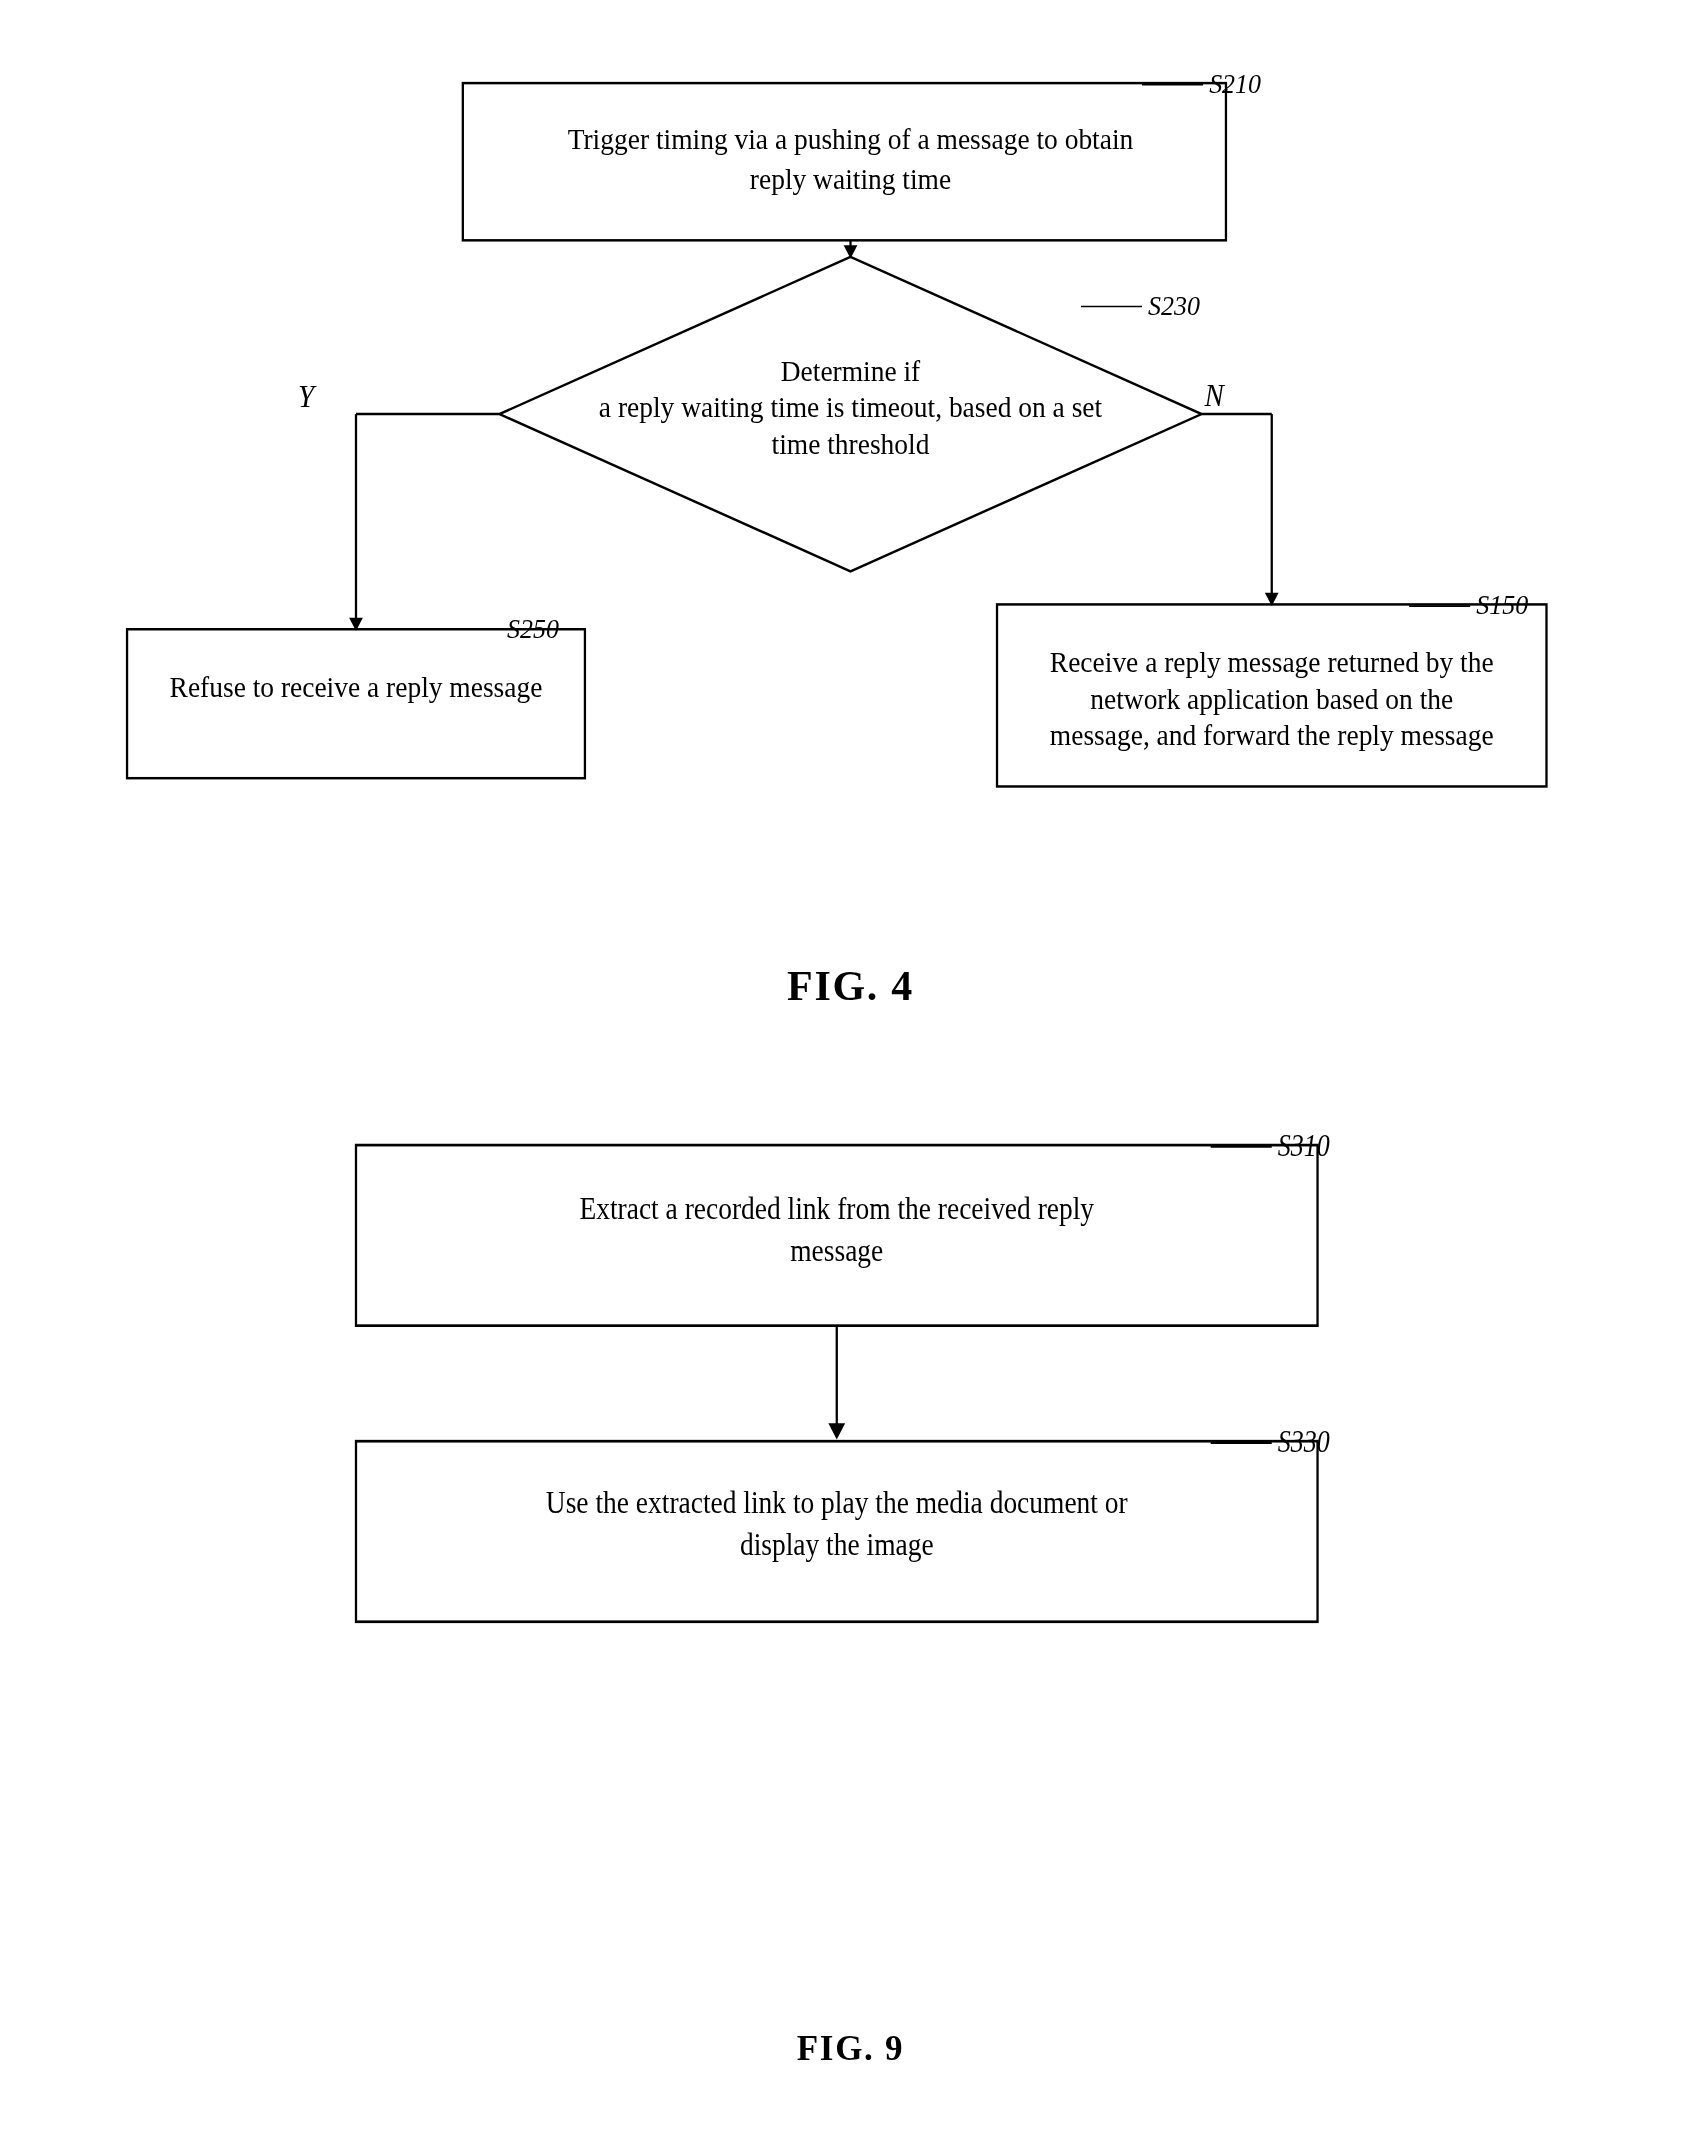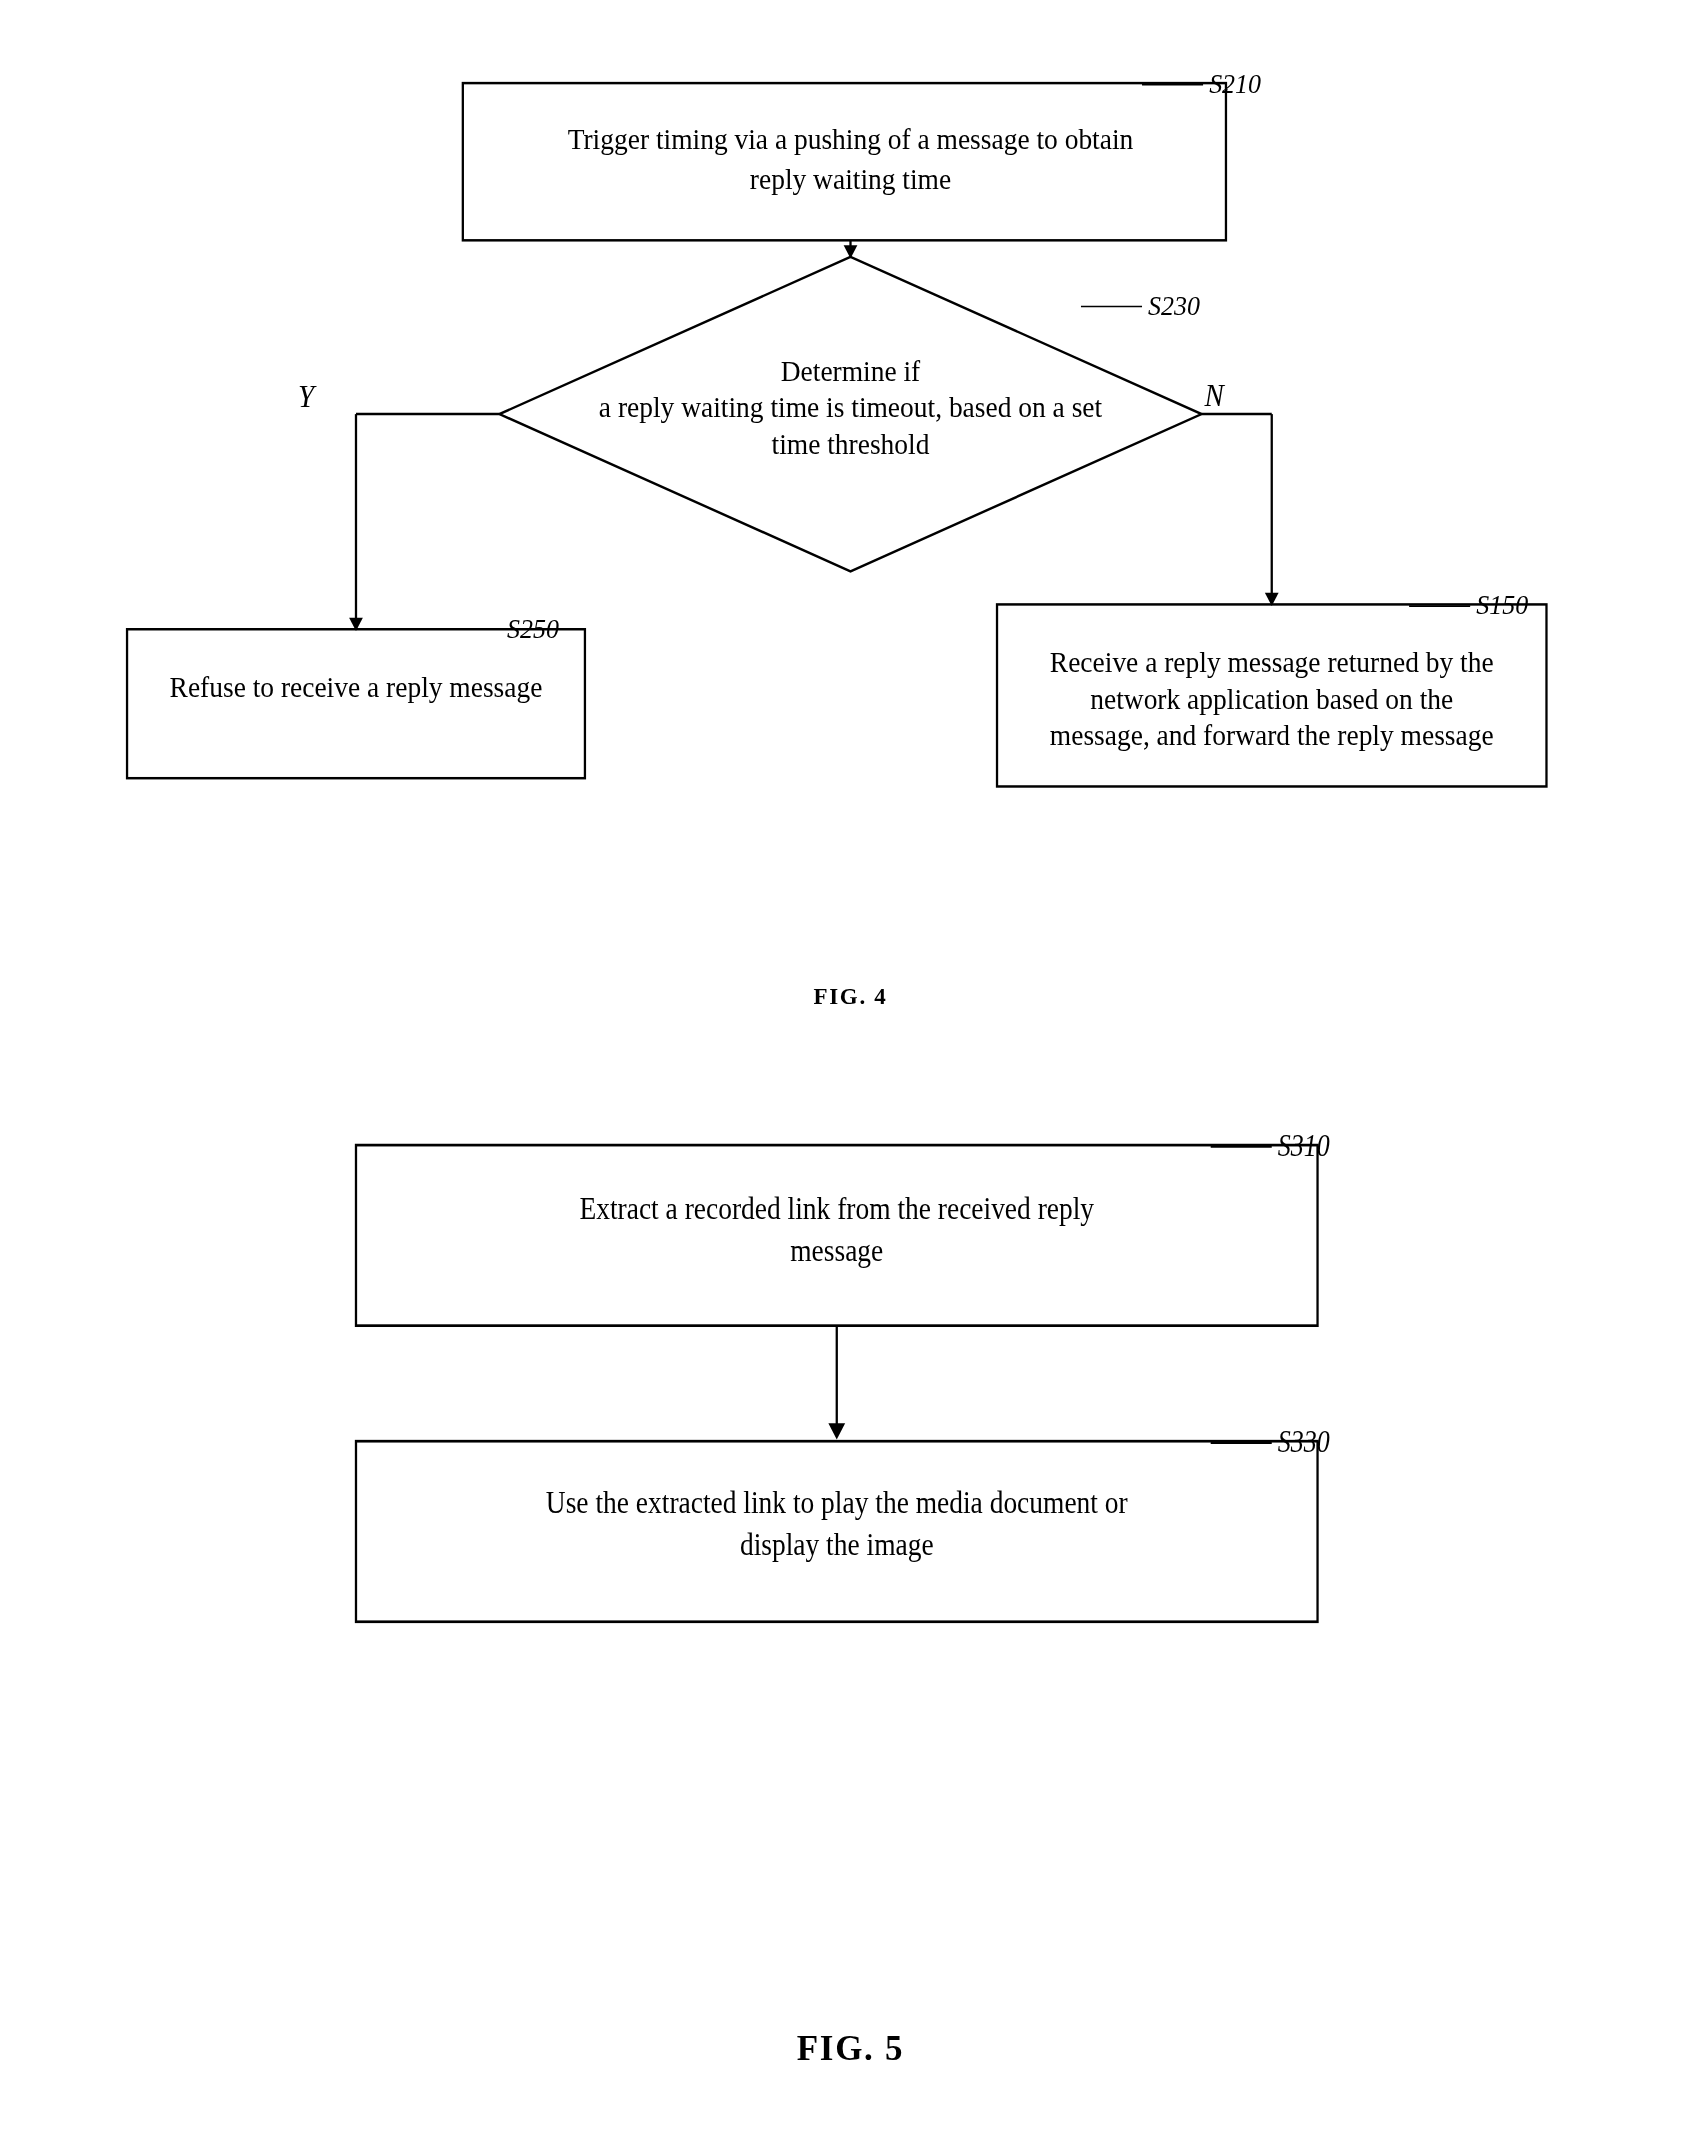--- a/index.html
+++ b/index.html
@@ -27,21 +27,21 @@
 
     
     .fig4-section {
       position: relative;
       width: 100%;
       height: 993px;
     }
 
     .fig4-label {
       text-align: center;
-      font-size: 23px;
+      font-size: 42px;
       font-weight: bold;
       position: absolute;
       bottom: 33px;
       left: 50%;
       transform: translateX(-50%);
       letter-spacing: 1.7px;
     }
 
     
     .fig5-section {
@@ -153,17 +153,17 @@
       <text x="1010" y="494" text-anchor="middle" font-family="Times New Roman" font-size="36">display the image</text>
 
       <line x1="1500" y1="42" x2="1580" y2="42" stroke="black" stroke-width="2"></line>
       <text x="1588" y="52" font-family="Times New Roman" font-size="34" font-style="italic">S310</text>
 
       <line x1="1500" y1="370" x2="1580" y2="370" stroke="black" stroke-width="2"></line>
       <text x="1588" y="380" font-family="Times New Roman" font-size="34" font-style="italic">S330</text>
 
     </svg>
 
-    <div class="fig5-label">FIG. 5</div>
+    <div class="fig5-label">FIG. 9</div>
   </div>
 
 </div>
 
 
 </body></html>

